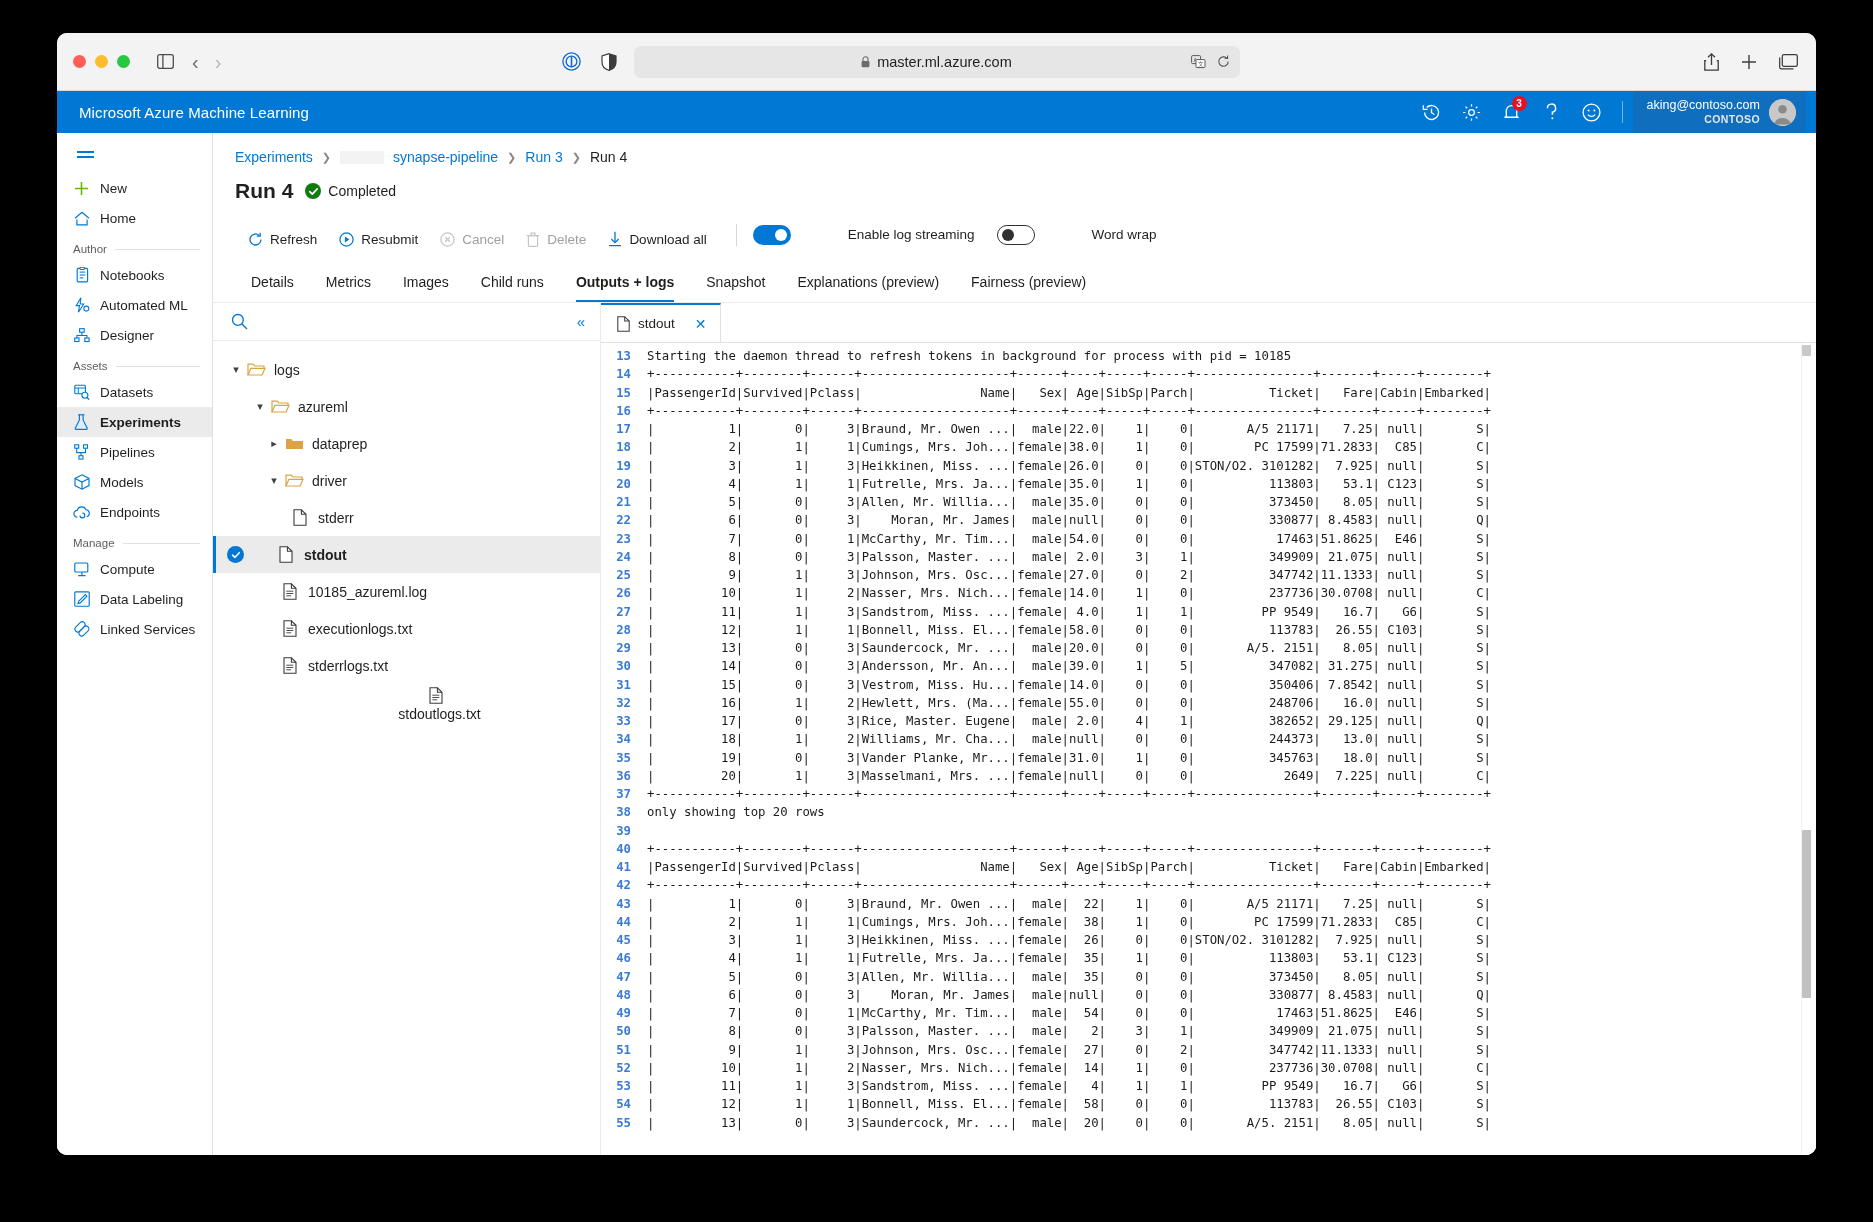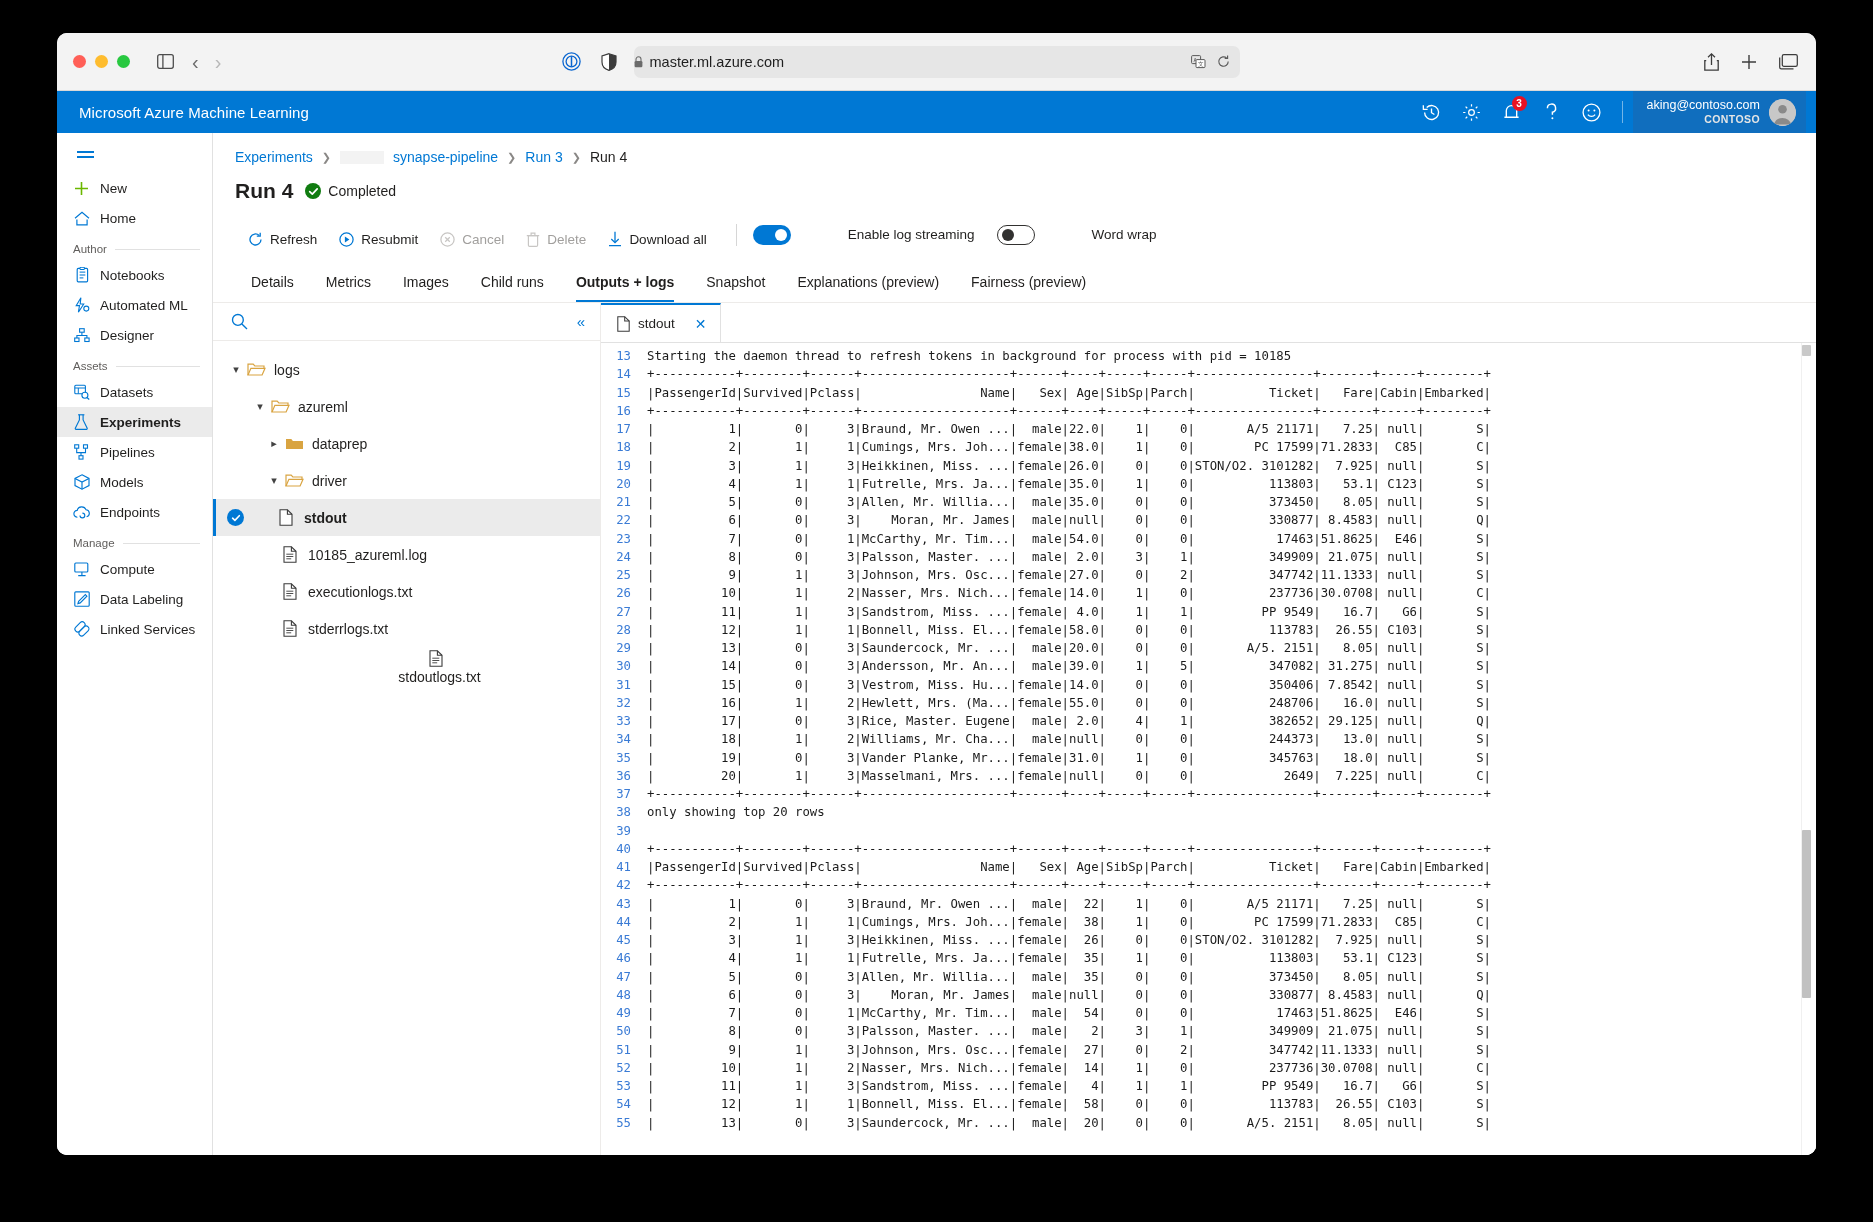--- a/index.html
+++ b/index.html
@@ -44,21 +44,21 @@
   .chrome-nav { display: flex; gap: 16px; align-items: center; margin-left: 14px; }
   .nav-arrow { font-size: 20px; color: #6b6b6b; line-height: 1; }
   .nav-arrow.dim { color: #b7b7b7; }
 
   .urlwrap {
     position: absolute;
     left: 50%; transform: translateX(-50%);
     width: 606px; height: 32px;
     background: #e6e6e6;
     border-radius: 7px;
-    display: flex; align-items: center; 
+    display: flex; align-items: center; justify-content: center;
     gap: 7px;
   }
   .url-text { font-size: 14.5px; color: #1f1f1f; }
   .url-right {
     position: absolute; right: 10px; top: 0; height: 100%;
     display: flex; align-items: center; gap: 11px;
     color: #5a5a5a;
   }
   .chrome-right {
     position: absolute; right: 18px; top: 0; height: 100%;
@@ -252,20 +252,21 @@
     line-height: 18.25px;
     white-space: pre;
     color: #1b1b1b;
     padding-top: 4px;
   }
   .logline { display: flex; }
   .lno {
     width: 46px; flex: 0 0 46px; text-align: right;
     color: #3a7bd5; padding-right: 16px;
     user-select: none;
+    font-weight: bold;
   }
   .ltxt { flex: 1; }
 
   
   .vscroll {
     position: absolute; right: 4px; top: 40px; bottom: 0; width: 11px;
   }
   .vtrack { position: absolute; inset: 0; background: #fff; border-left: 1px solid #f0f0f0; }
   .vthumb-top {
     position: absolute; top: 2px; left: 1px; width: 9px; height: 11px;
@@ -727,20 +728,29 @@
               <span class="twist">▾</span>
               <span class="ticon">
                 <svg width="19" height="15" viewBox="0 0 19 15">
                     <path d="M1 13V2.2h5.2l1.6 1.8H17v2.4" fill="none" stroke="#d9a441" stroke-width="1.2"></path>
                     <path d="M1 13 3.9 6.3h14.1L15.1 13Z" fill="none" stroke="#d9a441" stroke-width="1.2"></path>
                   </svg>
               </span>
               <span>driver</span>
             </div>
 
+            <div class="tnode" style="padding-left:76px;">
+              <span class="ticon">
+                <svg width="14" height="17" viewBox="0 0 14 17">
+                    <path d="M1 0.8h7.4L13 5.3v10.9H1Z" fill="#fff" stroke="#3b3b3b" stroke-width="1.1"></path>
+                    <path d="M8.4 0.8v4.5H13" fill="none" stroke="#3b3b3b" stroke-width="1.1"></path>
+                  </svg>
+              </span>
+              <span>stderr</span>
+            </div>
 
             <div class="tnode selected" style="padding-left:14px;">
               <span class="sel-check">
                 <svg width="10" height="10" viewBox="0 0 10 10">
                     <path d="M1.6 5.2 3.9 7.4 8.3 2.7" fill="none" stroke="#fff" stroke-width="1.6" stroke-linecap="round" stroke-linejoin="round"></path>
                   </svg>
               </span>
               <span class="ticon" style="margin-left:31px;">
                 <svg width="14" height="17" viewBox="0 0 14 17">
                     <path d="M1 0.8h7.4L13 5.3v10.9H1Z" fill="#fff" stroke="#3b3b3b" stroke-width="1.1"></path>

